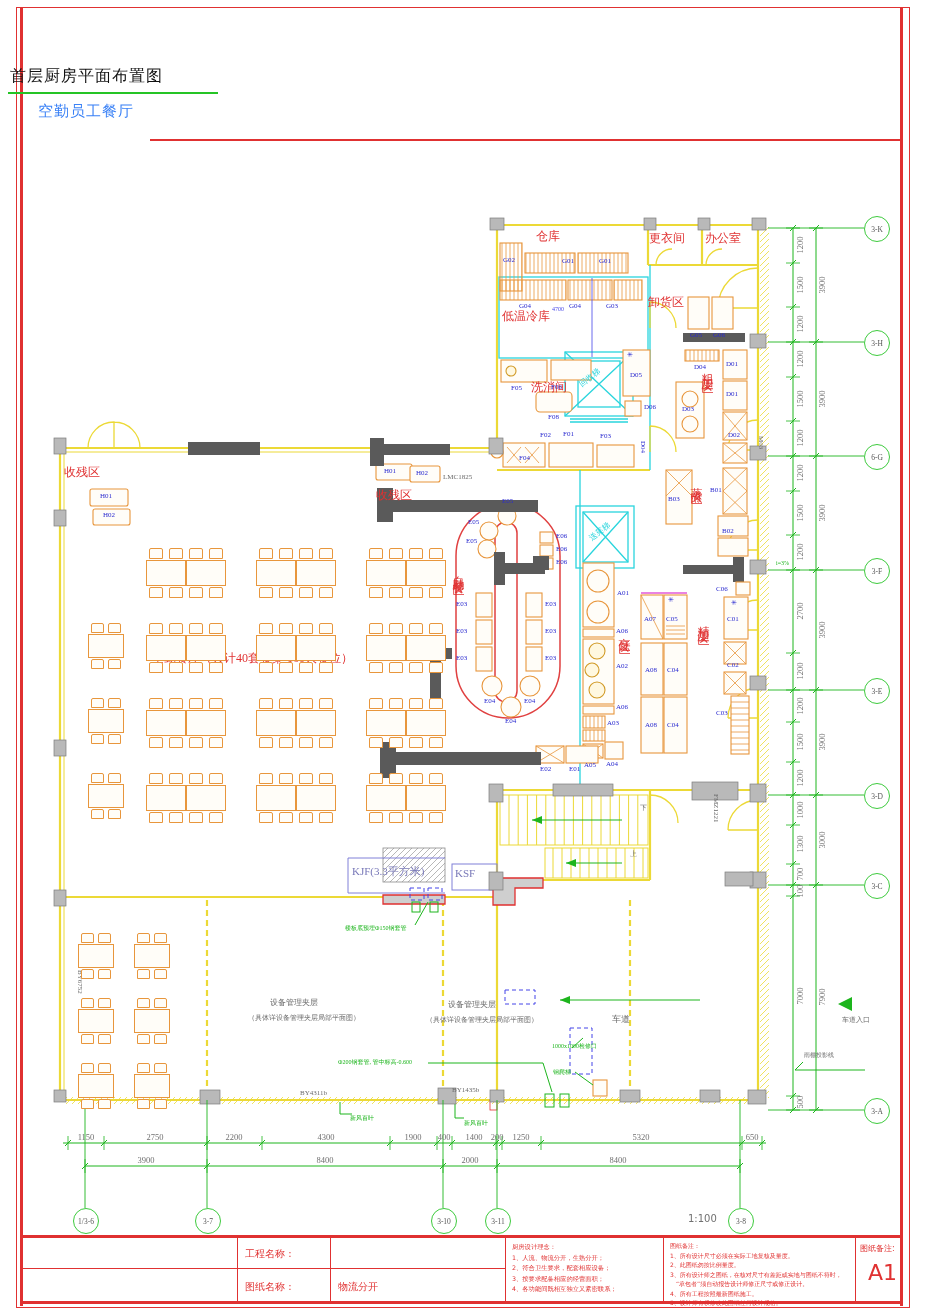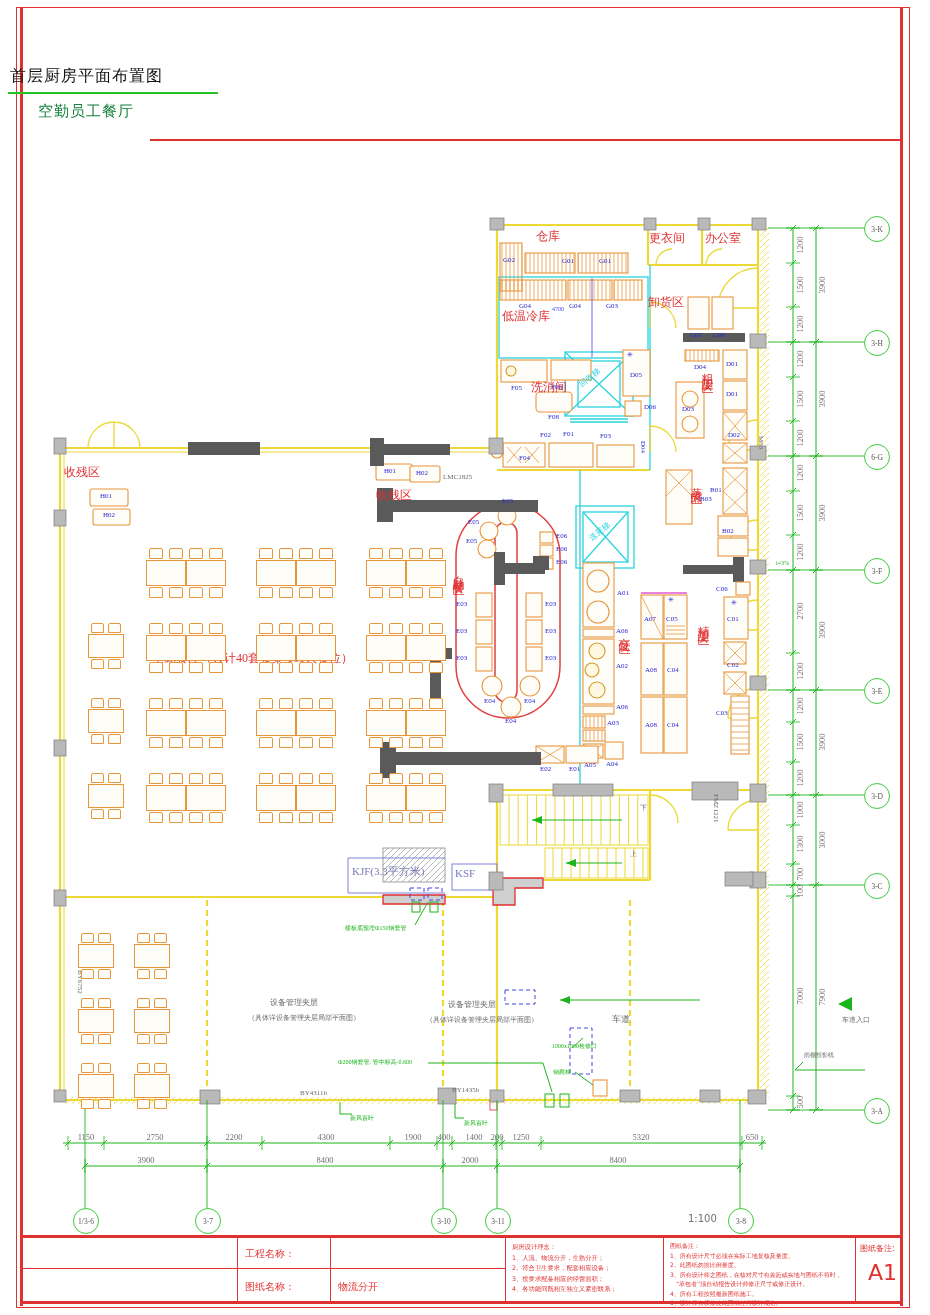--- a/index.html
+++ b/index.html
@@ -7,21 +7,21 @@
   .sheet{position:absolute;left:0;top:0;width:930px;height:1315px;background:#fff;overflow:hidden;}
   .abs{position:absolute;}
   
   .frame-outer{left:16px;top:7px;width:892px;height:1299px;border:1px solid #e03131;}
   .vthick{width:3px;background:#e03131;}
   .hthick{height:3px;background:#e03131;}
   .hthin{height:2px;background:#e03131;}
   
   .doc-title{left:10px;top:66px;font-size:16px;color:#111;letter-spacing:1px;white-space:nowrap;}
   .title-underline{left:8px;top:92px;width:210px;height:2px;background:#25c425;}
-  .doc-sub{left:38px;top:102px;font-size:15px;color:#15803d;letter-spacing:1px;white-space:nowrap;}
+  .doc-sub{left:38px;top:102px;font-size:15px;color:#3b82f6;letter-spacing:1px;white-space:nowrap;}
   
   svg .wy{stroke:#ecd936;stroke-width:2.2;fill:none;}
   svg .wy2{stroke:#ecd936;stroke-width:1;fill:none;}
   svg .da{stroke:#ecd936;stroke-width:1.3;fill:none;}
   svg .cy{stroke:#2ad5dd;stroke-width:1.3;fill:none;}
   svg .fo{stroke:#e8963c;stroke-width:1.1;fill:#fffdf8;}
   svg .fos{stroke:#e8963c;stroke-width:1.1;fill:url(#hv);}
   svg .xl{stroke:#e8963c;stroke-width:0.8;fill:none;}
   svg .au{stroke:#d19a26;stroke-width:1.1;fill:#fff8e0;}
   svg .dk{fill:#5a5a5a;stroke:none;}
@@ -489,21 +489,21 @@
       <div class="abs code" style="left: 600px; top: 433px;">F03</div>
       <div class="abs code" style="left: 519px; top: 455px;">F04</div>
       <div class="abs code" style="left: 630px; top: 372px;">D05</div>
       <div class="abs code" style="left: 644px; top: 404px;">D06</div>
       <div class="abs code" style="left: 694px; top: 364px;">D04</div>
       <div class="abs code" style="left: 682px; top: 406px;">D03</div>
       <div class="abs code" style="left: 726px; top: 361px;">D01</div>
       <div class="abs code" style="left: 726px; top: 391px;">D01</div>
       <div class="abs code" style="left: 728px; top: 432px;">D02</div>
       <div class="abs code v" style="left: 639px; top: 441px;">D04</div>
-      <div class="abs code" style="left: 668px; top: 496px; padding-left: 32px;">B03</div>
+      <div class="abs code" style="left: 668px; top: 496px;">B03</div>
       <div class="abs code" style="left: 710px; top: 487px;">B01</div>
       <div class="abs code" style="left: 722px; top: 528px;">B02</div>
       <div class="abs code" style="left: 716px; top: 586px;">C06</div>
       <div class="abs code" style="left: 727px; top: 616px;">C01</div>
       <div class="abs code" style="left: 727px; top: 662px;">C02</div>
       <div class="abs code" style="left: 716px; top: 710px;">C03</div>
       <div class="abs code" style="left: 666px; top: 616px;">C05</div>
       <div class="abs code" style="left: 644px; top: 616px;">A07</div>
       <div class="abs code" style="left: 645px; top: 667px;">A08</div>
       <div class="abs code" style="left: 667px; top: 667px;">C04</div>

